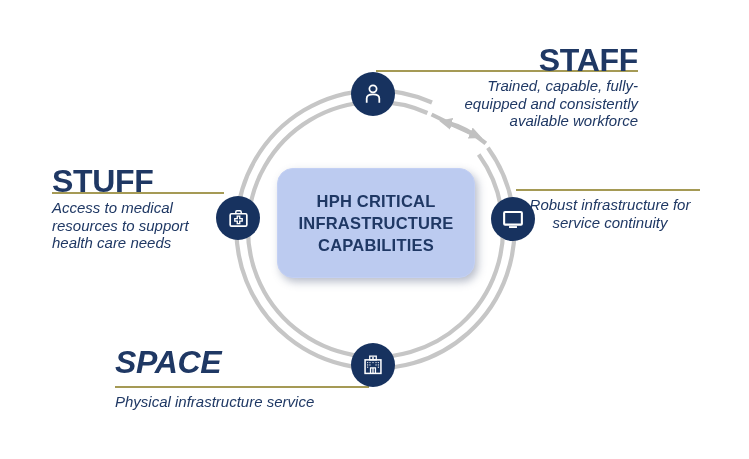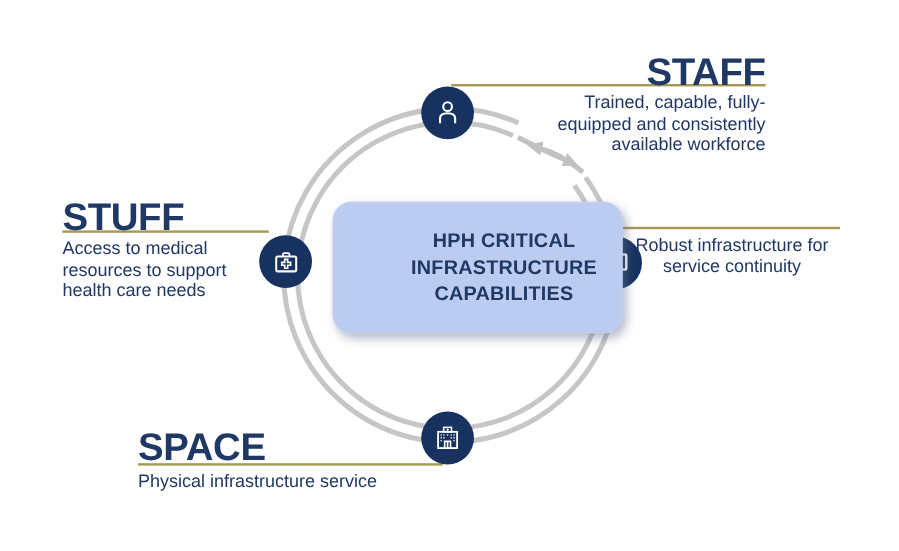--- a/index.html
+++ b/index.html
@@ -28,42 +28,42 @@
   #node-staff  {left:351px;top:72px;}
   #node-systems{left:491px;top:197px;}
   #node-stuff  {left:216px;top:196px;}
   #node-space  {left:351px;top:343px;}
   
   #center-box{
     position:absolute;left:277px;top:168px;width:196px;height:108px;
     background:#bccbf0;border:1px solid #c3d0f4;border-radius:16px;
     box-shadow:3px 4px 8px rgba(100,110,140,.45);
     display:flex;align-items:center;justify-content:center;
-    z-index:4;text-align:center;padding-left:44px;
+    z-index:4;text-align:center;
   }
   #center-title{
     font-weight:bold;font-size:16.5px;line-height:22px;
     width:172px;color:#1f3864;letter-spacing:.2px;
   }
   
   .heading{
     position:absolute;font-weight:bold;font-size:32px;letter-spacing:-0.3px;
     color:#1f3864;z-index:5;white-space:nowrap;
   }
   .desc{
-    position:absolute;font-size:15px;line-height:17.5px;
+    position:absolute;font-style:italic;font-size:15px;line-height:17.5px;
     color:#1f3864;z-index:5;
   }
   #h-staff  {right:111px;top:42px;}
   #d-staff  {right:111px;top:77px;width:192px;text-align:right;}
   #h-systems{right:49px;top:160px;}
   #d-systems{right:49px;top:196px;width:180px;text-align:center;}
   #h-stuff  {left:52px;top:163px;}
   #d-stuff  {left:52px;top:199px;width:158px;text-align:left;}
-  #h-space  {left:115px;top:354px;}
+  #h-space  {left:115px;top:344px;font-style:italic;}
   #d-space  {left:115px;top:393px;width:330px;text-align:left;}
 </style>
 </head>
 <body>
 
 <div id="stage">
 
   <svg id="rings" width="749" height="459" viewBox="0 0 749 459">
     <defs>
       <marker id="ah" markerUnits="userSpaceOnUse" markerWidth="15" markerHeight="15" refX="5" refY="7.5" orient="auto">

